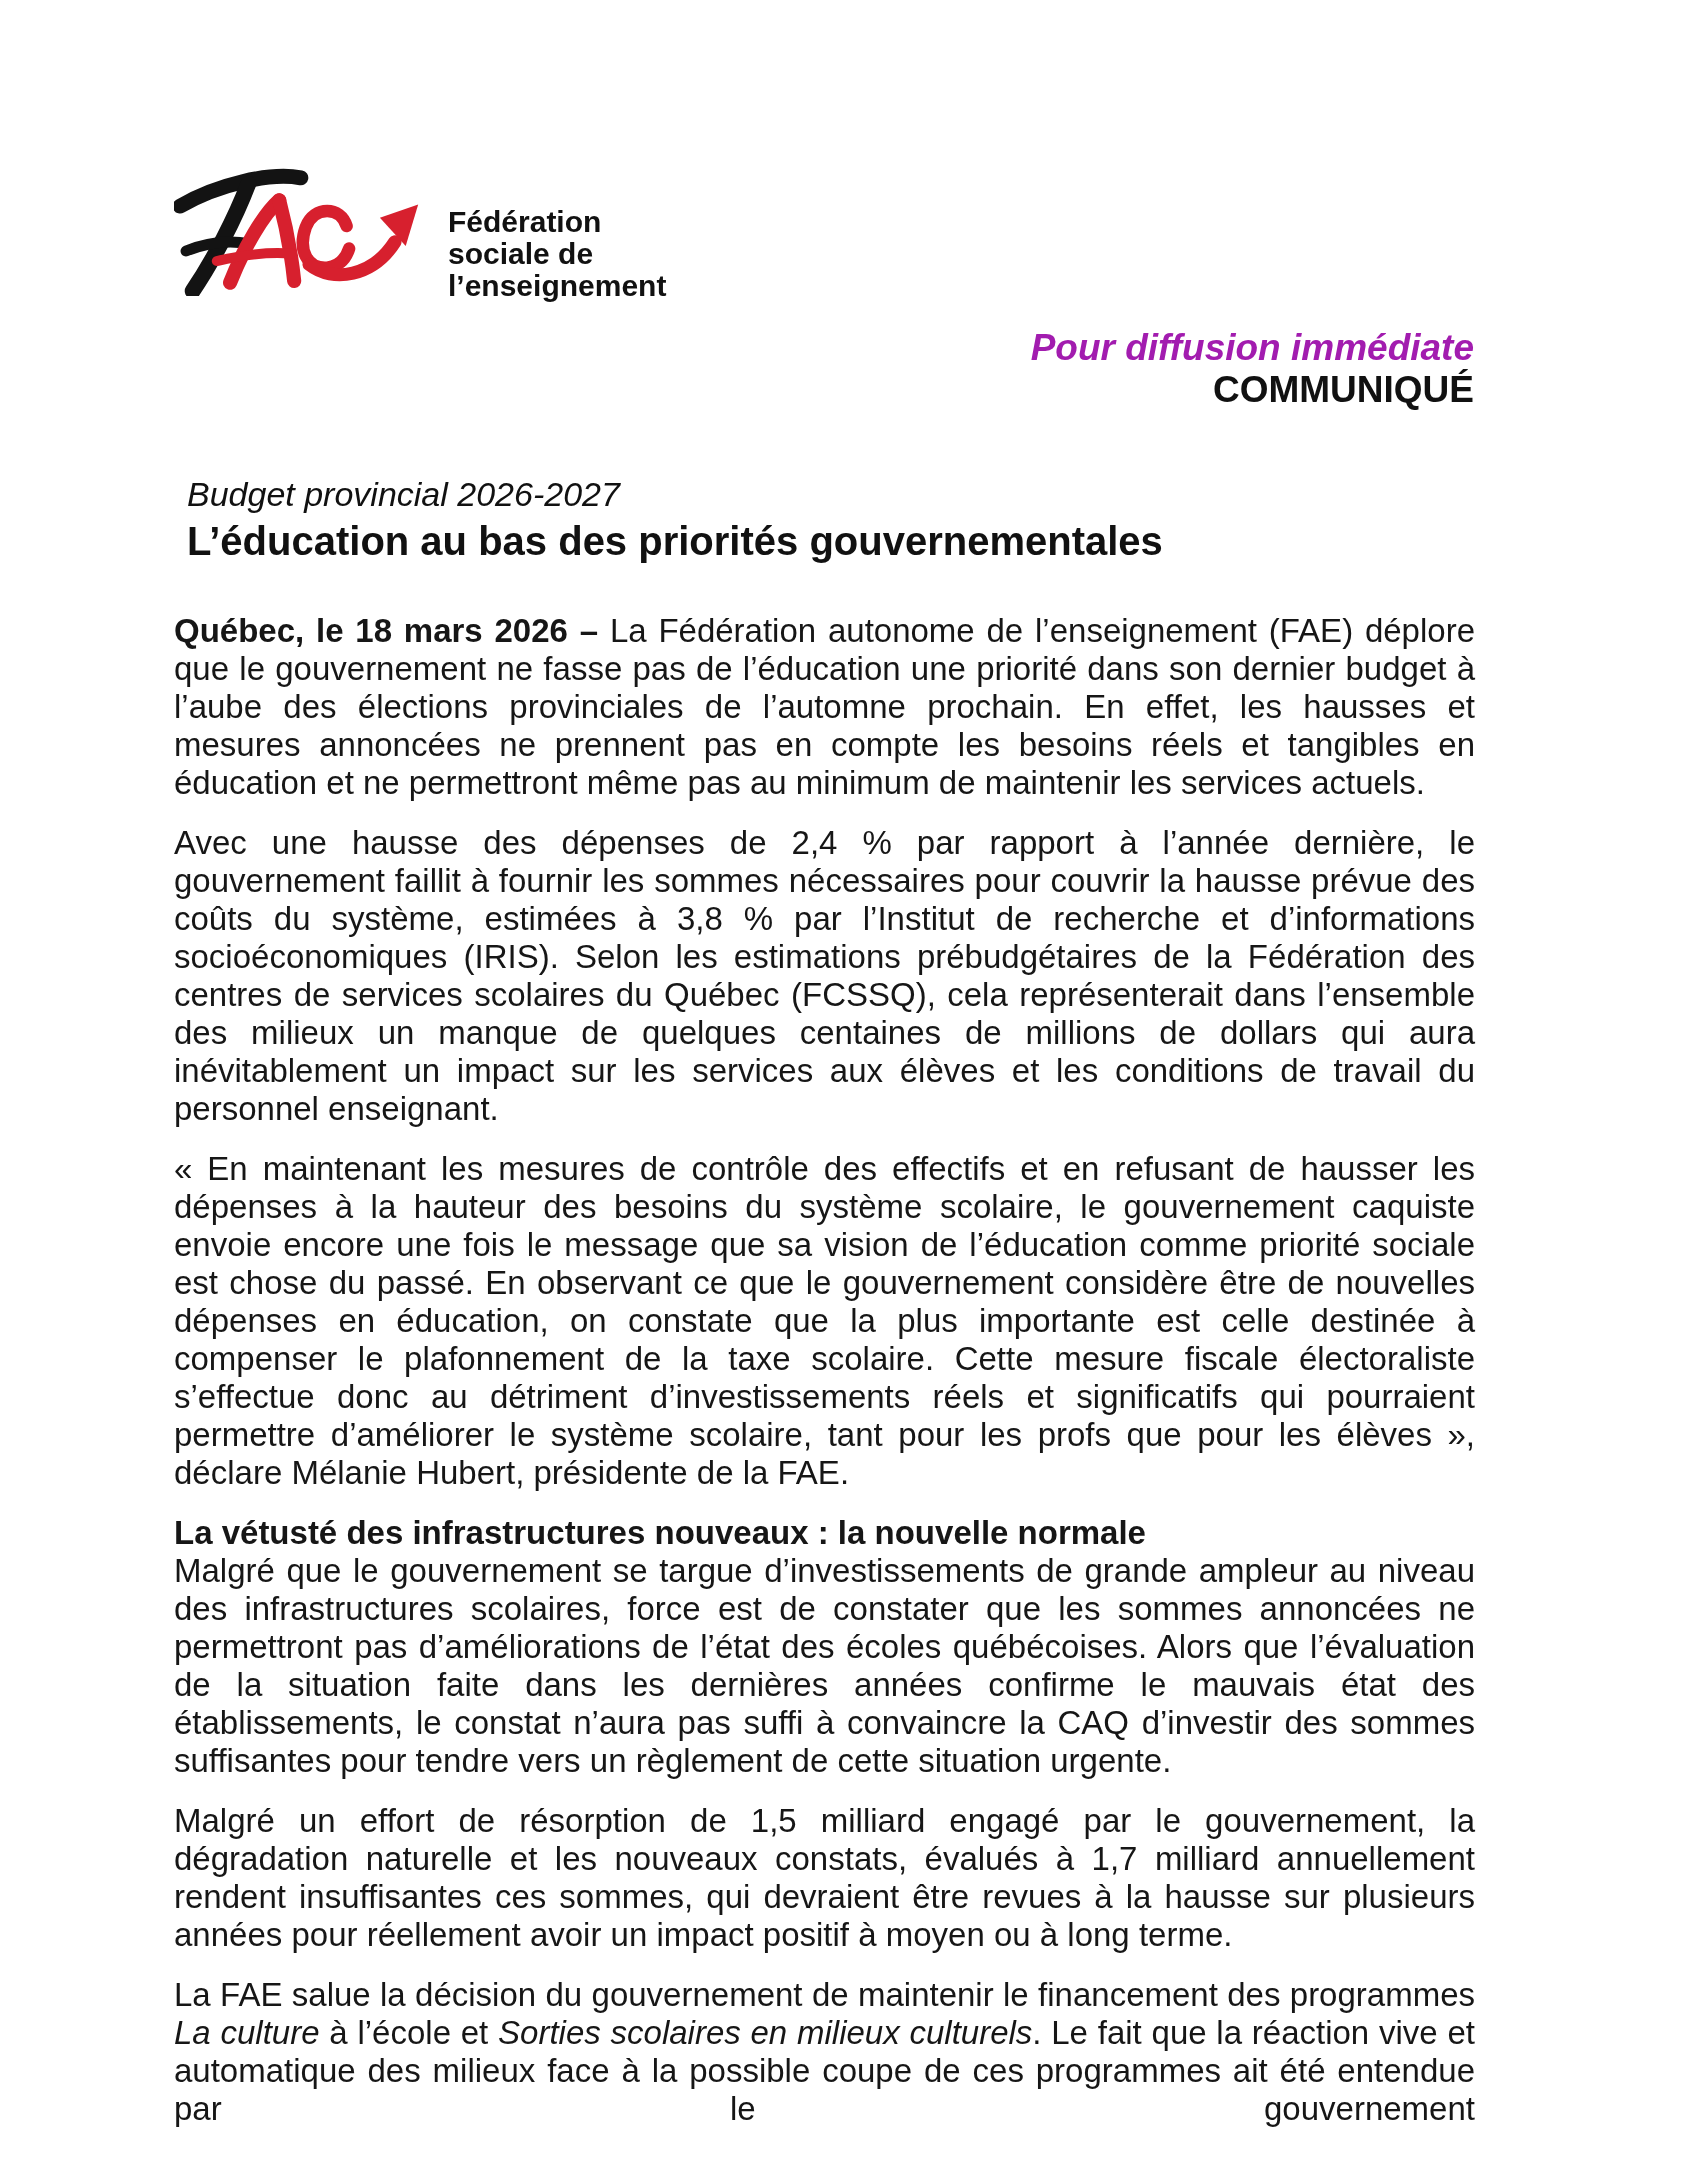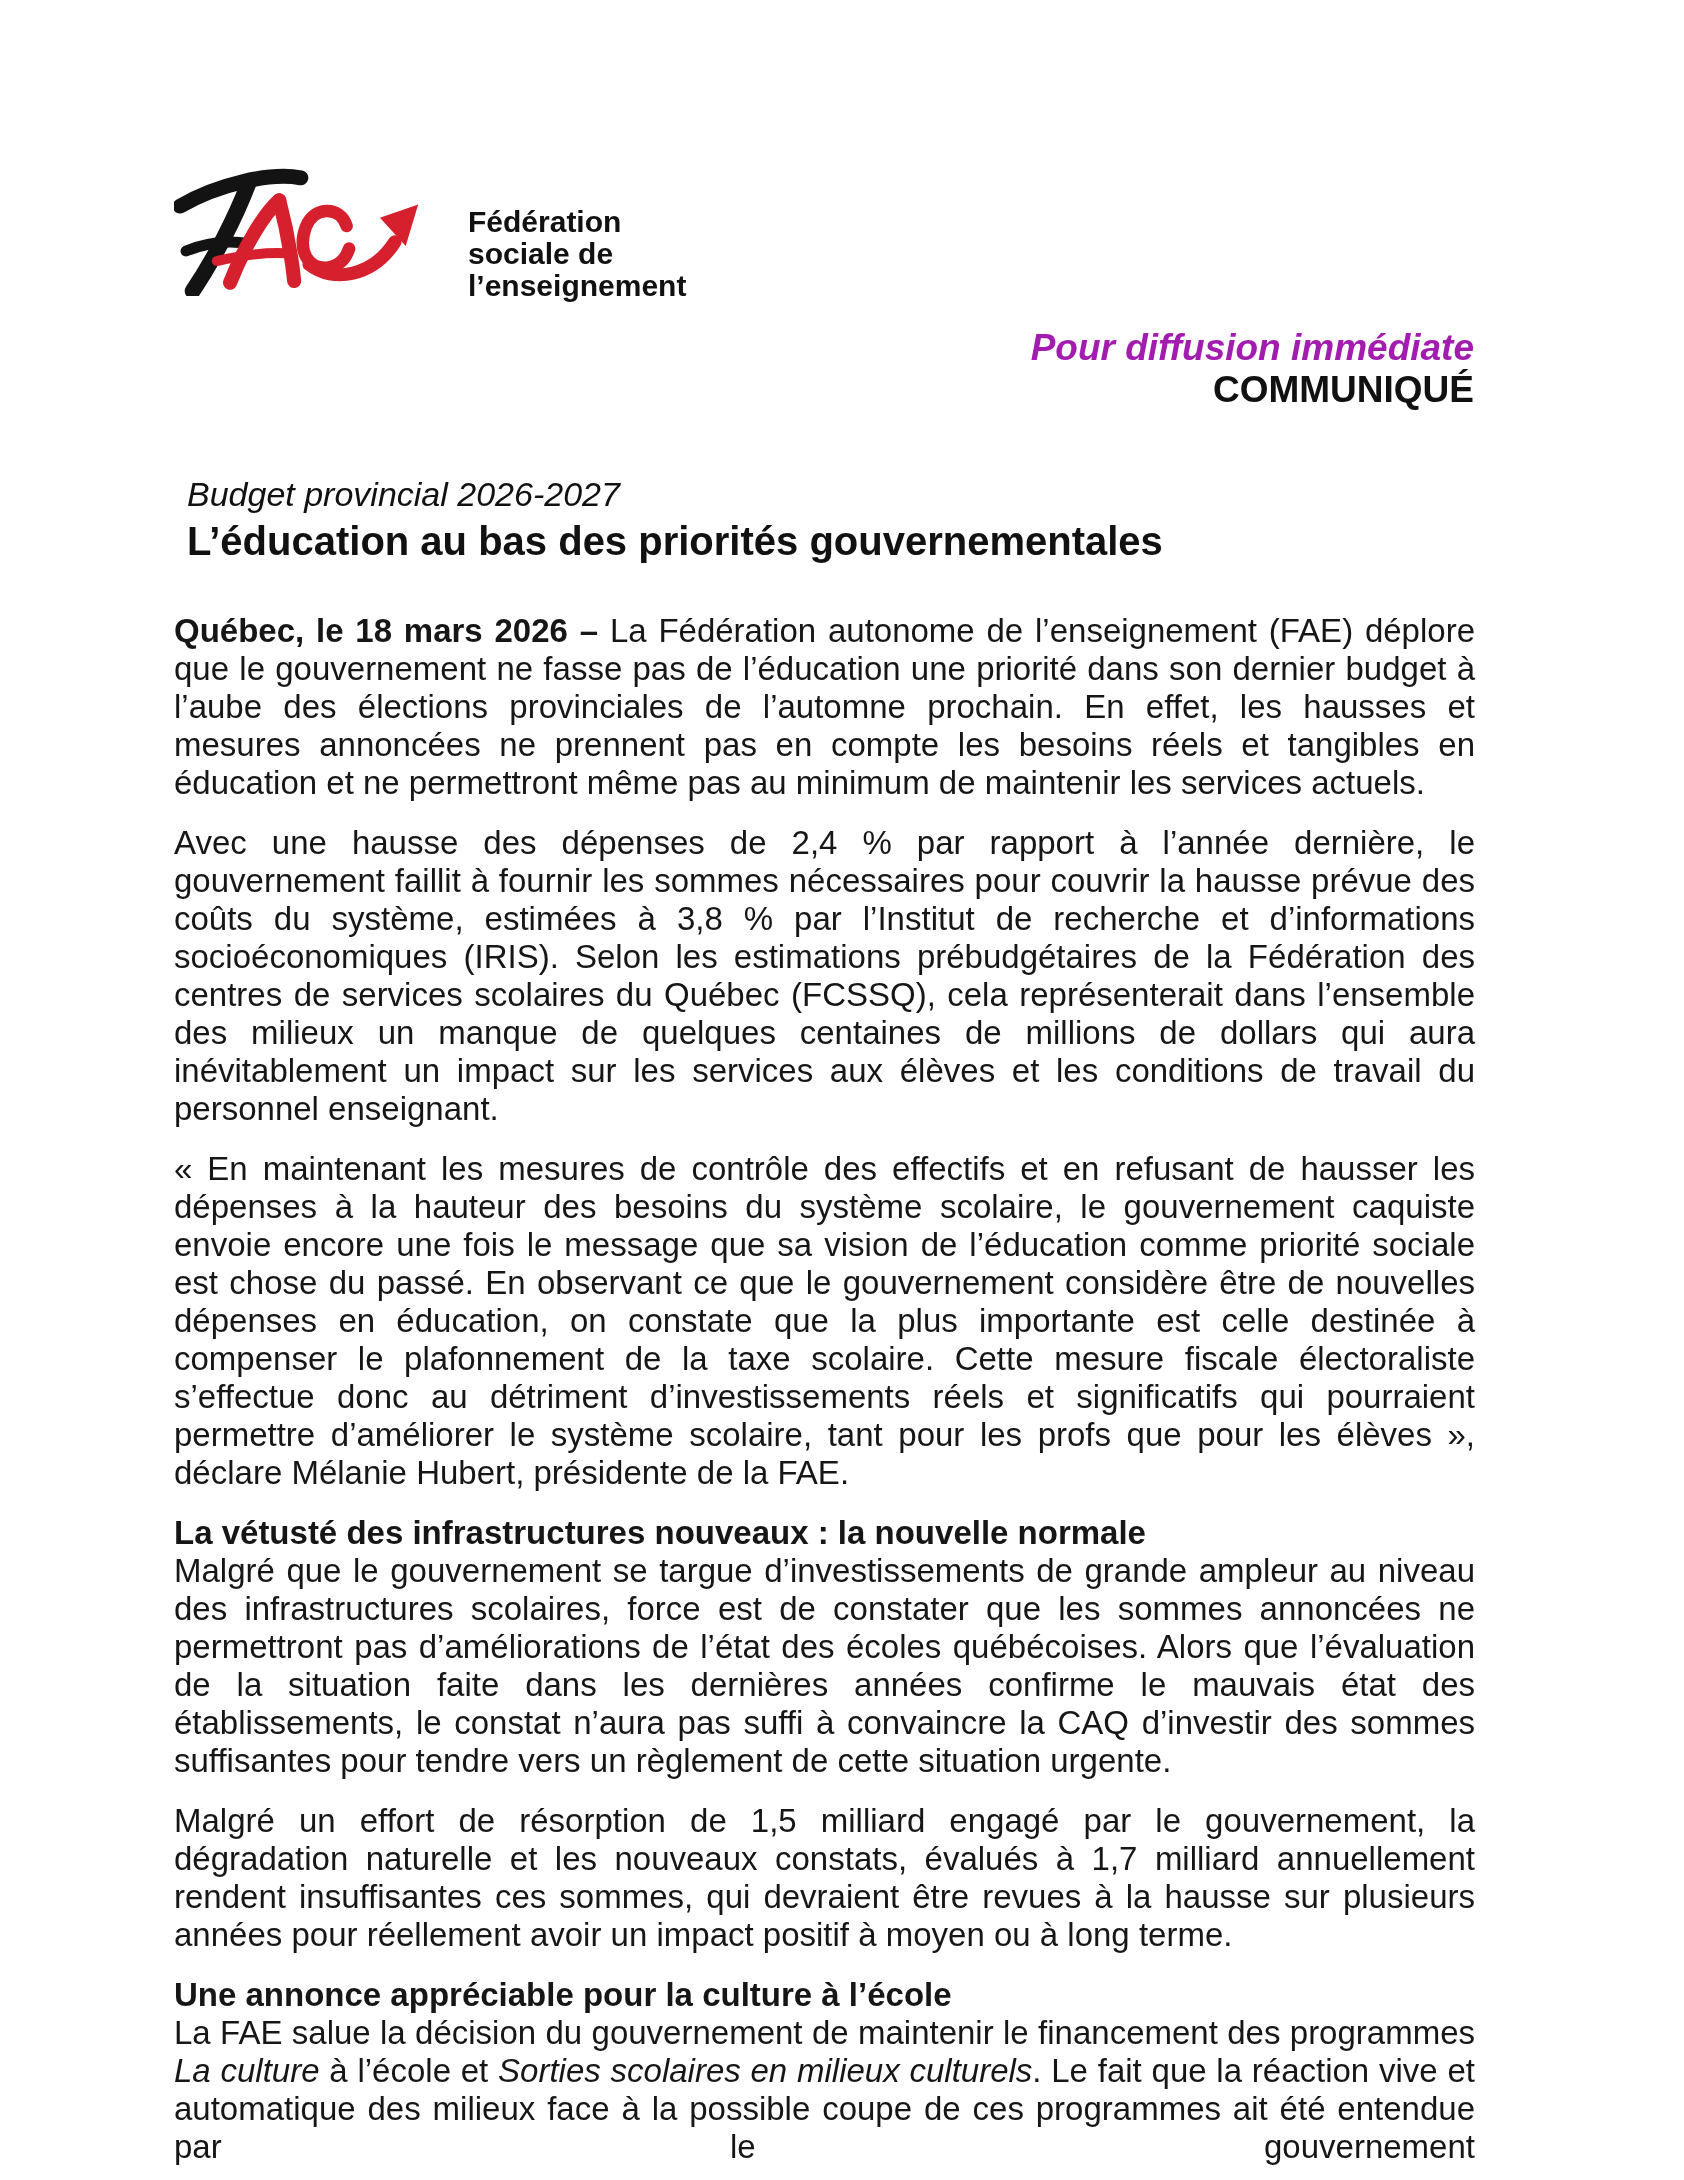--- a/index.html
+++ b/index.html
@@ -11,21 +11,21 @@
     position: relative;
     overflow: hidden;
   }
   .page {
     position: absolute; inset: 0;
     background: #ffffff;
   }
   
   .logo-row {
     position: absolute; left: 174px; top: 167px;
-    display: flex; align-items: flex-start; gap: 20px;
+    display: flex; align-items: flex-start;
   }
   .logo-mark { width: 252px; height: 129px; display: block; }
   .logo-wordmark {
     margin-left: 22px; margin-top: 39px;
     font-weight: bold; font-size: 30px; line-height: 32px;
     color: #111111; letter-spacing: 0px;
   }
   
   .release-info {
     position: absolute; right: 211px; top: 327px;
@@ -106,18 +106,17 @@
     <div class="headline-title">L’éducation au bas des priorités gouvernementales</div>
   </div>
 
   <div class="article-body">
       <p class="paragraph"><span class="seg-bold">Québec, le 18 mars 2026 – </span><span class="seg-normal">La Fédération autonome de l’enseignement (FAE) déplore que le gouvernement ne fasse pas de l’éducation une priorité dans son dernier budget à l’aube des élections provinciales de l’automne prochain. En effet, les hausses et mesures annoncées ne prennent pas en compte les besoins réels et tangibles en éducation et ne permettront même pas au minimum de maintenir les services actuels.</span></p>
       <p class="paragraph"><span class="seg-normal">Avec une hausse des dépenses de 2,4 % par rapport à l’année dernière, le gouvernement faillit à fournir les sommes nécessaires pour couvrir la hausse prévue des coûts du système, estimées à 3,8 % par l’Institut de recherche et d’informations socioéconomiques (IRIS). Selon les estimations prébudgétaires de la Fédération des centres de services scolaires du Québec (FCSSQ), cela représenterait dans l’ensemble des milieux un manque de quelques centaines de millions de dollars qui aura inévitablement un impact sur les services aux élèves et les conditions de travail du personnel enseignant.</span></p>
       <p class="paragraph"><span class="seg-normal">« En maintenant les mesures de contrôle des effectifs et en refusant de hausser les dépenses à la hauteur des besoins du système scolaire, le gouvernement caquiste envoie encore une fois le message que sa vision de l’éducation comme priorité sociale est chose du passé. En observant ce que le gouvernement considère être de nouvelles dépenses en éducation, on constate que la plus importante est celle destinée à compenser le plafonnement de la taxe scolaire. Cette mesure fiscale électoraliste s’effectue donc au détriment d’investissements réels et significatifs qui pourraient permettre d’améliorer le système scolaire, tant pour les profs que pour les élèves », déclare Mélanie Hubert, présidente de la FAE.</span></p>
       <h3 class="heading"><span class="seg-bold">La vétusté des infrastructures nouveaux : la nouvelle normale</span></h3>
       <p class="paragraph"><span class="seg-normal">Malgré que le gouvernement se targue d’investissements de grande ampleur au niveau des infrastructures scolaires, force est de constater que les sommes annoncées ne permettront pas d’améliorations de l’état des écoles québécoises. Alors que l’évaluation de la situation faite dans les dernières années confirme le mauvais état des établissements, le constat n’aura pas suffi à convaincre la CAQ d’investir des sommes suffisantes pour tendre vers un règlement de cette situation urgente.</span></p>
       <p class="paragraph"><span class="seg-normal">Malgré un effort de résorption de 1,5 milliard engagé par le gouvernement, la dégradation naturelle et les nouveaux constats, évalués à 1,7 milliard annuellement rendent insuffisantes ces sommes, qui devraient être revues à la hausse sur plusieurs années pour réellement avoir un impact positif à moyen ou à long terme.</span></p>
-      <h3 class="heading"><span class="seg-bold">Une annonce appréciable pour la culture à l’école</span></h3>
       <p class="paragraph justify-last"><span class="seg-normal">La FAE salue la décision du gouvernement de maintenir le financement des programmes </span><span class="seg-italic">La culture</span><span class="seg-normal"> à l’école et </span><span class="seg-italic">Sorties scolaires en milieux culturels</span><span class="seg-normal">. Le fait que la réaction vive et automatique des milieux face à la possible coupe de ces programmes ait été entendue par le gouvernement</span></p>
     </div>
 
 </div>
 
 
 </body></html>

